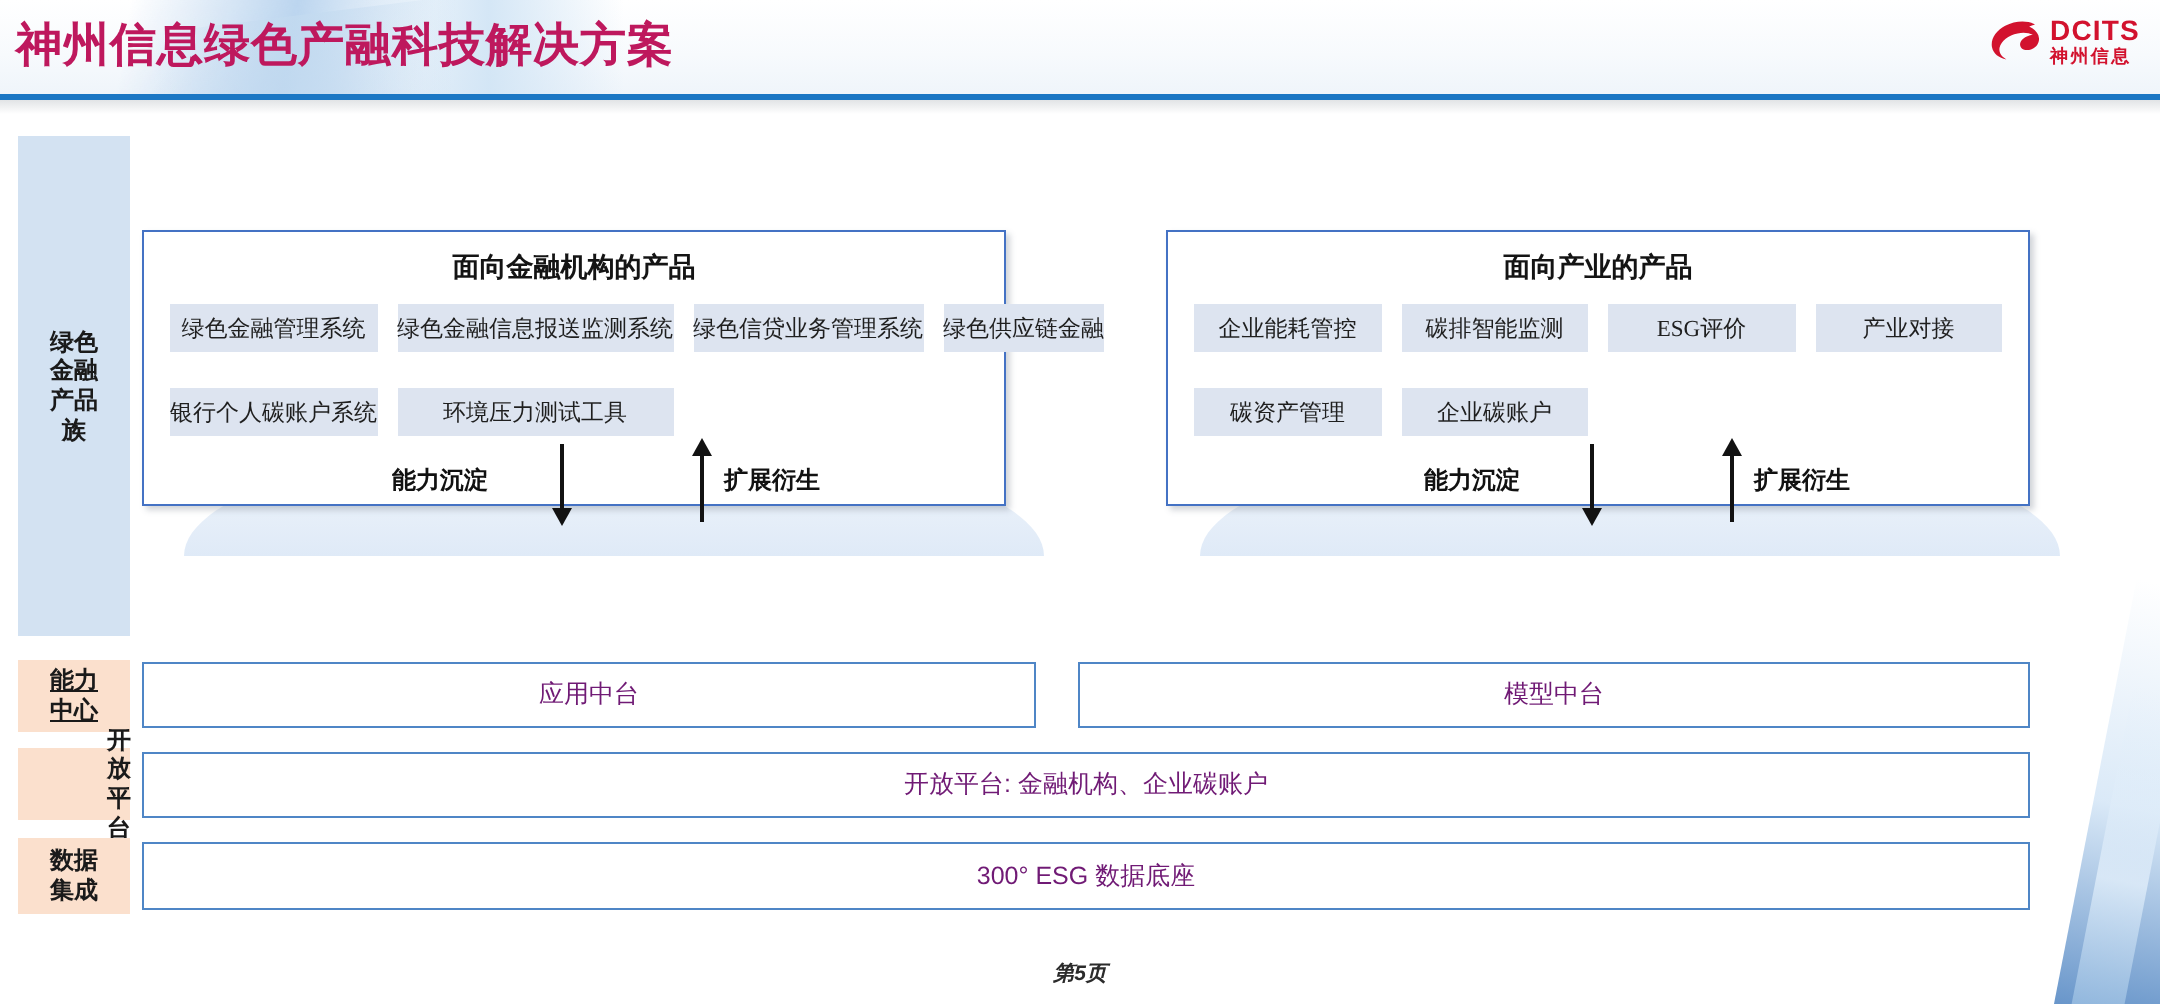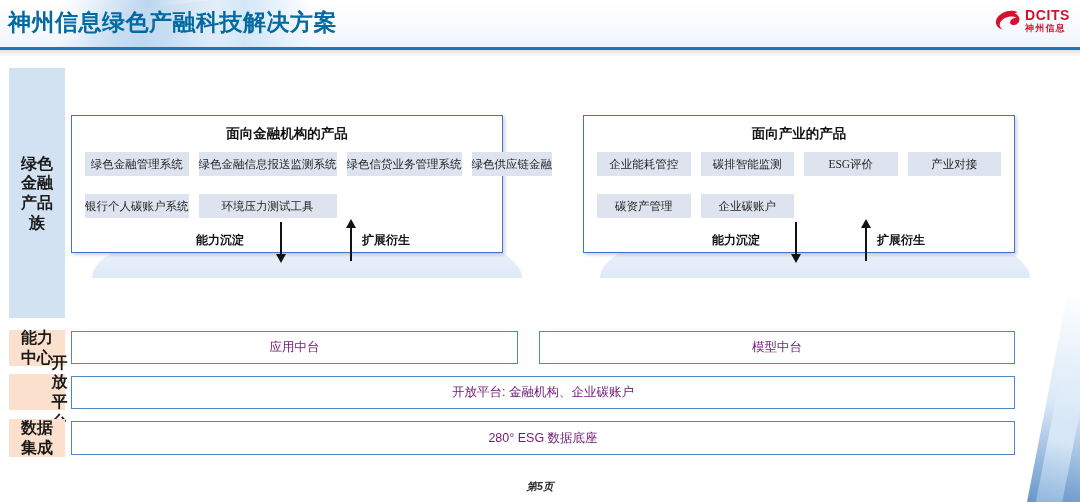--- a/index.html
+++ b/index.html
@@ -39,21 +39,21 @@
     transform: rotate(-20deg);
   }
   .swoosh3 {
     position: absolute; left: -30px; top: 8px;
     width: 360px; height: 120px;
     background: linear-gradient(100deg, rgba(255,255,255,0) 30%, rgba(196,219,240,.7) 50%, rgba(255,255,255,0) 70%);
     transform: rotate(-7deg);
   }
   .header-title {
     position: absolute; left: 8px; top: 7px;
-    font-size: 23px; font-weight: 700; color: #0369a1;
+    font-size: 23px; font-weight: 700; color: #be185d;
     letter-spacing: .5px; white-space: nowrap;
   }
   .header-rule {
     position: absolute; left: 0; top: 47px; width: 1080px; height: 3px;
     background: #1b77c4;
   }
   .header-rule-shadow {
     position: absolute; left: 0; top: 50px; width: 1080px; height: 7px;
     background: linear-gradient(180deg, rgba(120,130,140,.22), rgba(255,255,255,0));
   }
@@ -87,21 +87,21 @@
     background: linear-gradient(180deg, rgba(255,255,255,0) 5%, rgba(225,238,250,.8) 50%, rgba(110,160,210,.9) 100%);
     transform: rotate(11deg);
   }
 
   
   .side-block {
     position: absolute; left: 9px;
     width: 56px;
     display: flex; align-items: center; justify-content: center;
     text-align: center;
-    font-size: 16px; font-weight: 700; color: #1a1a1a;
+    font-size: 12px; font-weight: 700; color: #1a1a1a;
     line-height: 1.22;
   }
   .side-blue  { background: #d3e2f2; }
   .side-peach { background: #fbe0cd; }
 
   
   .panel {
     position: absolute;
     border: 1px solid #4472c4;
     background: #ffffff;
@@ -203,21 +203,21 @@
 
   <div class="arc" style="left:92px; top:218px; width:430px; height:60px;"></div>
   <div class="arc" style="left:600px; top:218px; width:430px; height:60px;"></div>
 
   <div class="side-block side-blue" style="top:68px; height:250px;">
     <span style="white-space:pre-line">绿色
 金融
 产品
 族</span>
   </div>
-  <div class="side-block side-peach" style="top:330px; height:36px;">
+  <div class="side-block side-peach" style="top:330px; height:36px;text-decoration:underline;">
     <span style="white-space:pre-line">能力
 中心</span>
   </div>
   <div class="side-block side-peach" style="top:374px; height:36px;padding-left:45px;">
     <span style="white-space:pre-line">开放
 平台</span>
   </div>
   <div class="side-block side-peach" style="top:419px; height:38px;">
     <span style="white-space:pre-line">数据
 集成</span>
@@ -262,17 +262,17 @@
   <div class="arrow-line" style="left:865px; top:227px; height:34px;"></div>
   <div class="arrow-head up" style="left:861px; top:219px;"></div>
   <div class="flow-label" style="left:877px; top:232px;">扩展衍生</div>
 
 
   <div class="layer-box" style="left:71px; top:331px; width:447px; height:33px;">应用中台</div>
   <div class="layer-box" style="left:539px; top:331px; width:476px; height:33px;">模型中台</div>
 
   <div class="layer-box" style="left:71px; top:376px; width:944px; height:33px;">开放平台: 金融机构、企业碳账户</div>
 
-  <div class="layer-box" style="left:71px; top:421px; width:944px; height:34px;">280° ESG 数据底座</div>
+  <div class="layer-box" style="left:71px; top:421px; width:944px; height:34px;">300° ESG 数据底座</div>
 
   <div class="footer">第5页</div>
 
 </div>
 
 </body></html>

